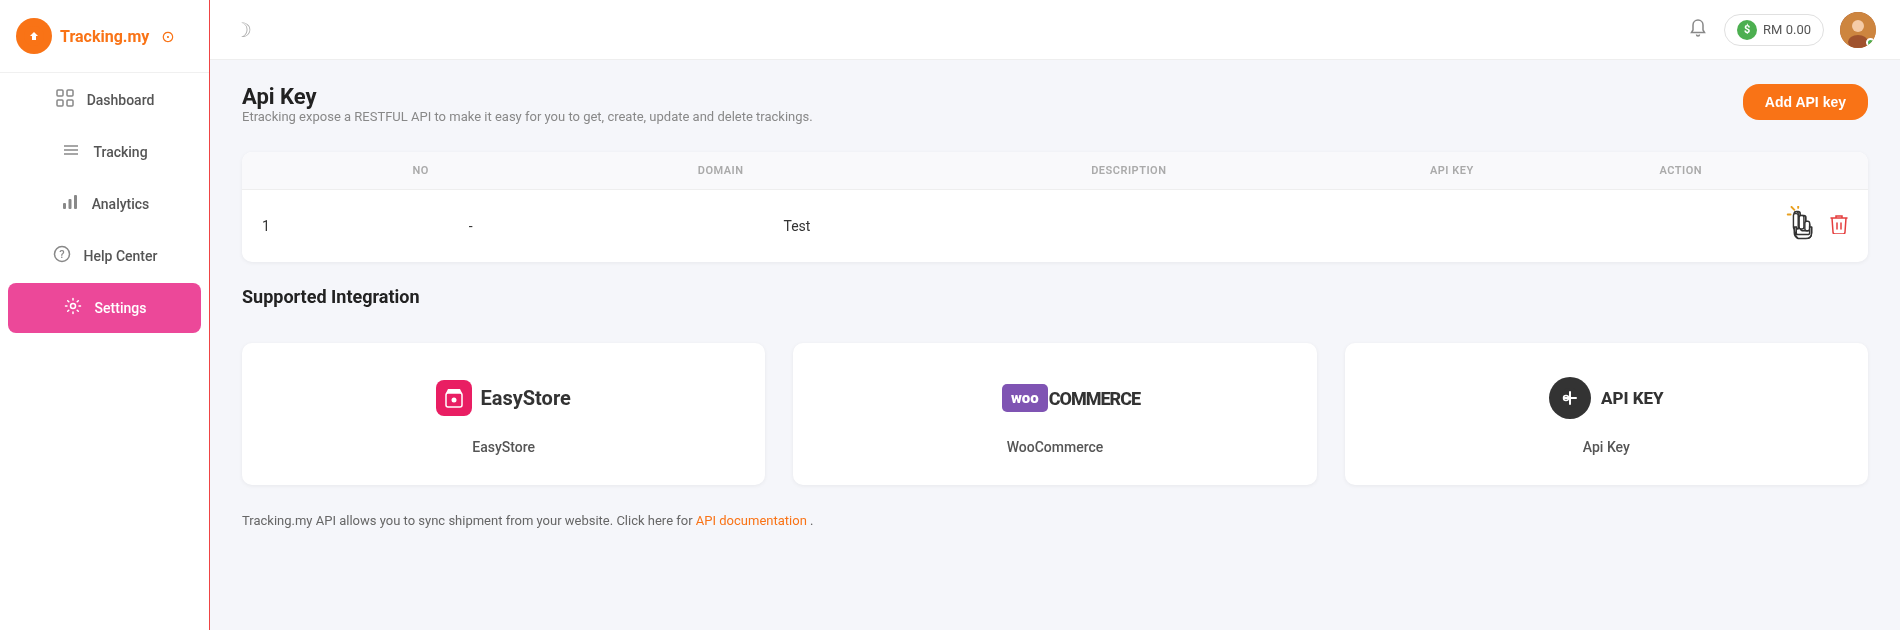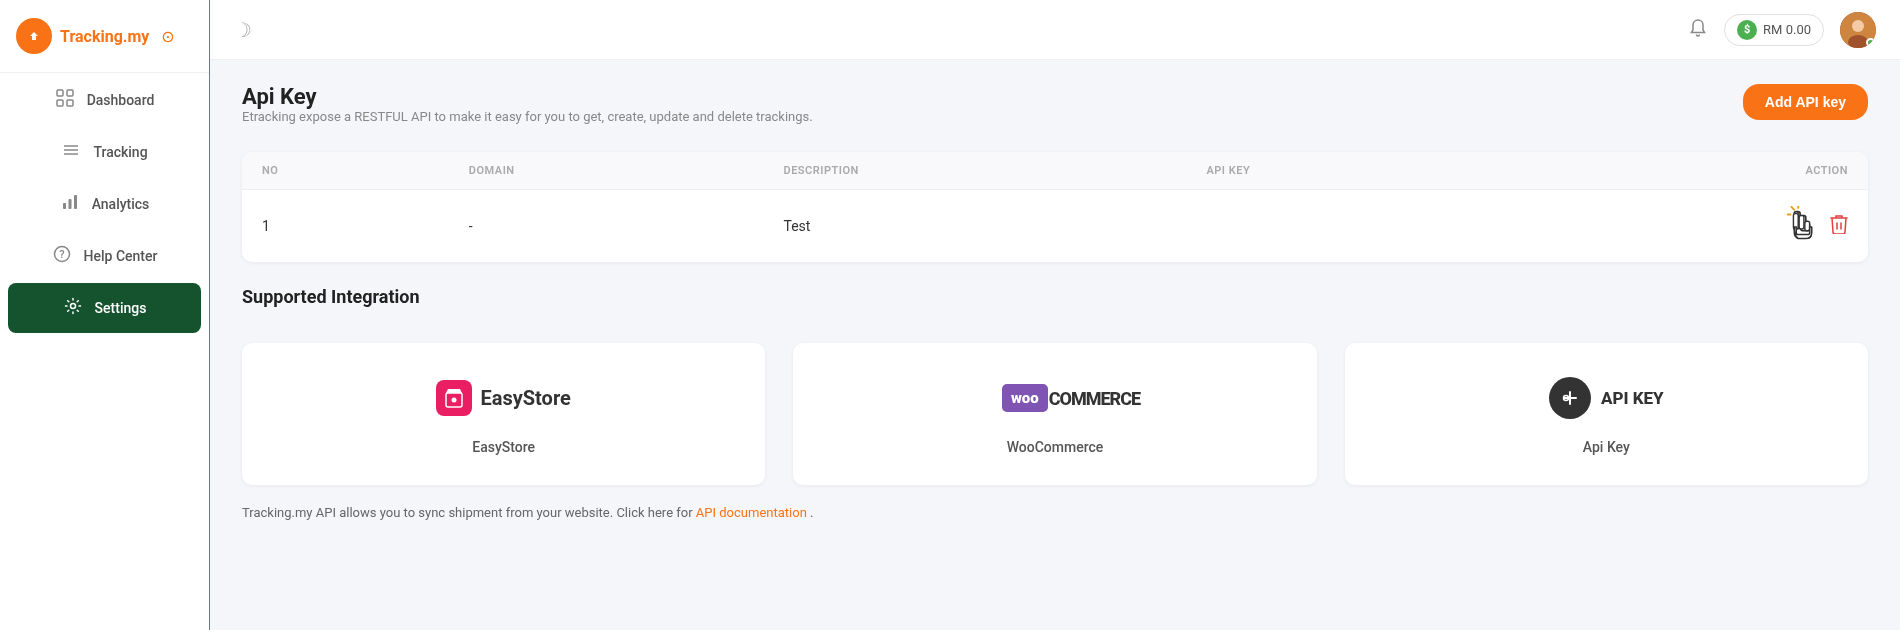--- a/index.html
+++ b/index.html
@@ -50,21 +50,21 @@
       padding: 14px 20px;
       cursor: pointer;
       color: #555;
       font-size: 14px;
       font-weight: 500;
       border-radius: 0;
       transition: background 0.15s;
       justify-content: center;
     }
     .nav-item.active {
-      background: #14532d;
+      background: #ec4899;
       color: #fff;
       border-radius: 8px;
       margin: 2px 8px;
     }
     .nav-item .nav-icon { font-size: 16px; width: 20px; text-align: center; }
     .nav-item:not(.active) { margin: 2px 8px; }
 
     
     .main {
       flex: 1;
@@ -181,21 +181,21 @@
       margin-bottom: 24px;
       box-shadow: 0 1px 4px rgba(0,0,0,0.06);
     }
     table {
       width: 100%;
       border-collapse: collapse;
     }
     thead th {
       background: #f9f9fb;
       padding: 12px 20px;
-      text-align: left;
+      text-align: right;
       font-size: 11px;
       font-weight: 600;
       color: #aaa;
       letter-spacing: 0.5px;
       text-transform: uppercase;
       border-bottom: 1px solid #eee;
     }
     tbody td {
       padding: 16px 20px;
       font-size: 14px;
@@ -215,21 +215,21 @@
     .section-title {
       font-size: 18px;
       font-weight: 700;
       color: #222;
       margin-bottom: 36px;
     }
     .integrations-grid {
       display: grid;
       grid-template-columns: repeat(3, 1fr);
       gap: 28px;
-      margin-bottom: 20px;
+      margin-bottom: 28px;
     }
     .integration-card {
       background: #fff;
       border-radius: 10px;
       padding: 30px 20px;
       display: flex;
       flex-direction: column;
       align-items: center;
       gap: 16px;
       box-shadow: 0 1px 4px rgba(0,0,0,0.06);
@@ -408,21 +408,21 @@
     </div>
 
     <div class="table-container">
       <table>
         <thead>
           <tr>
             <th>NO</th>
             <th>DOMAIN</th>
             <th>DESCRIPTION</th>
             <th>API KEY</th>
-            <th style="text-align:right;">ACTION</th>
+            <th style="text-align:center;">ACTION</th>
           </tr>
         </thead>
         <tbody>
           <tr>
             <td>1</td>
             <td>-</td>
             <td>Test</td>
             <td></td>
             <td>
               <div class="action-cell">

